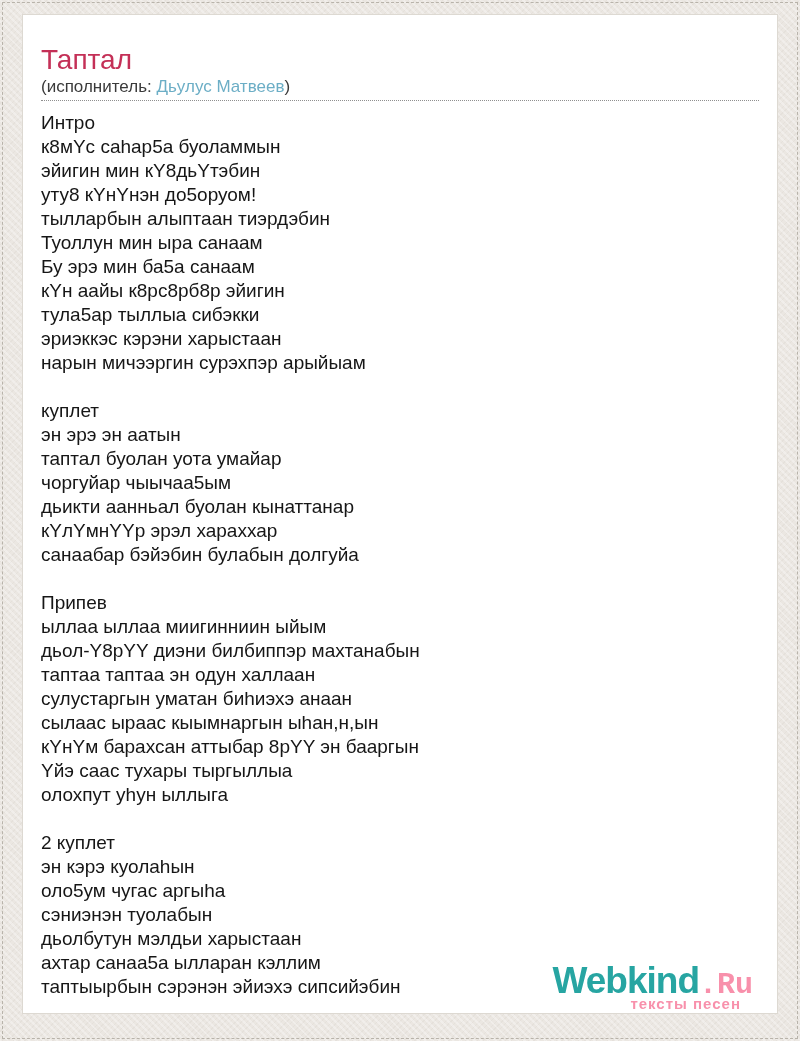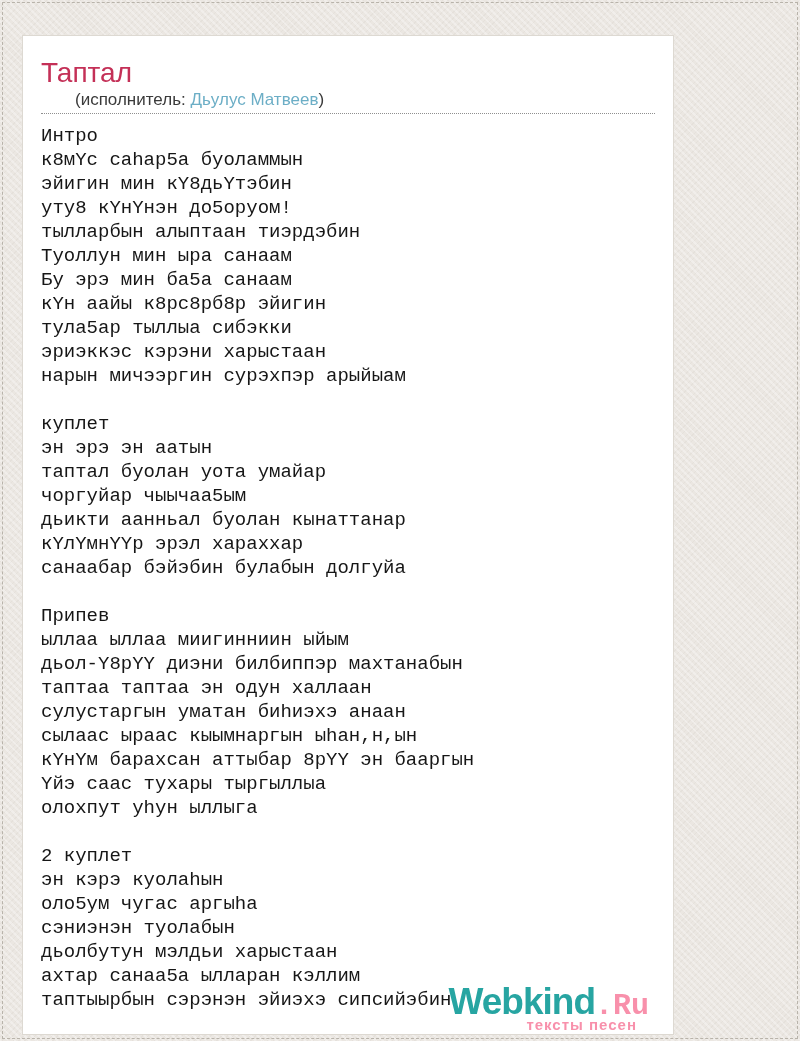--- a/index.html
+++ b/index.html
@@ -15,54 +15,53 @@
   }
   .viewport-dashed-frame {
     position: absolute;
     inset: 2px;
     border: 1px dashed #b8b3aa;
     pointer-events: none;
   }
   .card {
     position: absolute;
     left: 22px;
-    top: 35px;
-    width: 652px;
+    top: 14px;
+    width: 756px;
     height: 1000px;
     background: #ffffff;
     border: 1px solid #ddd9d2;
-    padding: 0 18px;
+    padding: 8px 18px;
   }
   .page-title {
     margin-top: 22px;
     font-size: 28px;
     font-weight: 400;
     color: #C43057;
     line-height: 30px;
   }
   .artist-line {
     margin-top: 2px;
     font-size: 17px;
     color: #3a3a3a;
     line-height: 20px;
-    margin-left: 34px;
   }
   .artist-link {
     color: #6CAEC6;
     text-decoration: none;
     cursor: pointer;
   }
   .dotted-separator {
     margin-top: 3px;
     border-bottom: 1px dotted #8f8f8f;
     height: 0;
   }
   .lyrics-text {
     margin-top: 10px;
-    font-family: Liberation Mono, monospace;
+    font-family: Liberation Sans, sans-serif;
     font-size: 19px;
     line-height: 24px;
     color: #161616;
     white-space: pre-line;
   }
   .logo {
     position: absolute;
     right: 24px;
     bottom: 2px;
     text-align: right;

